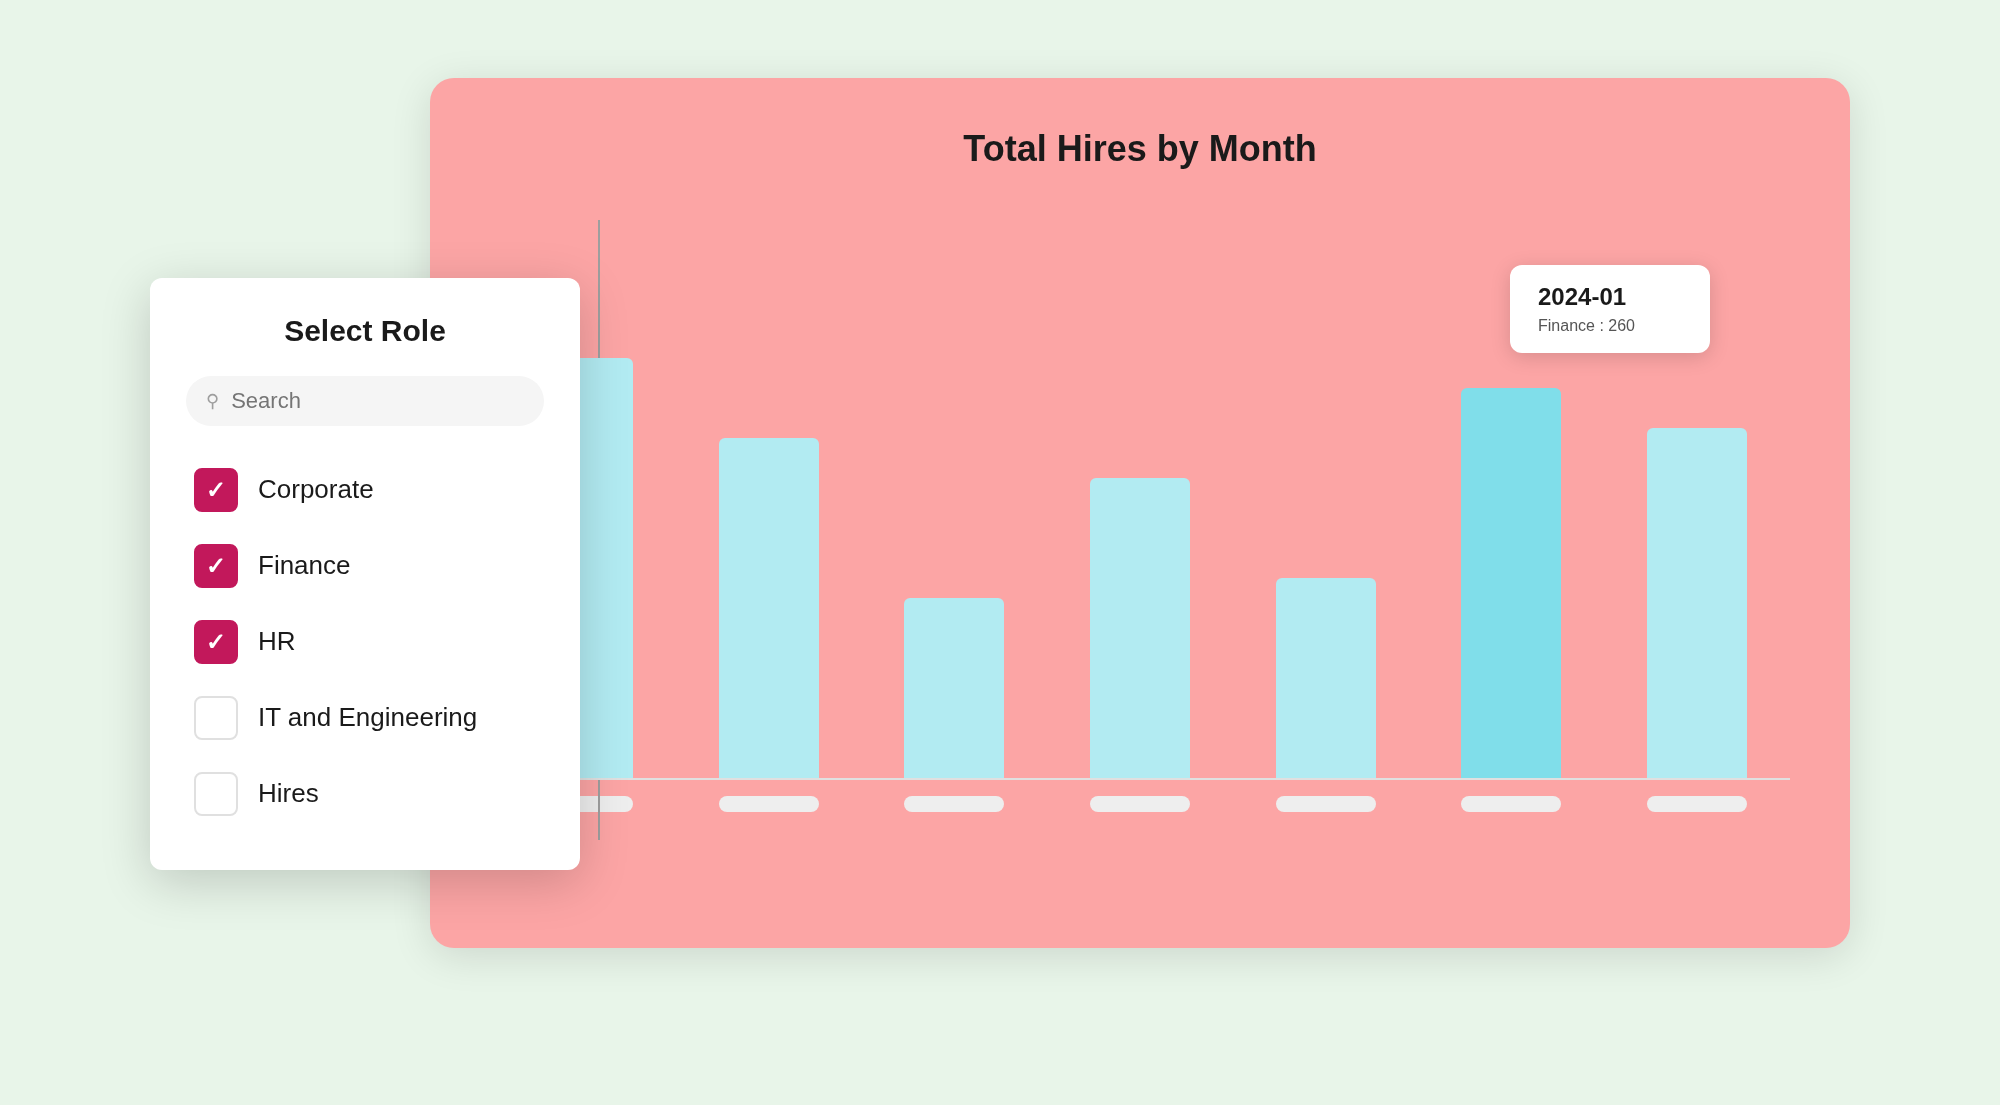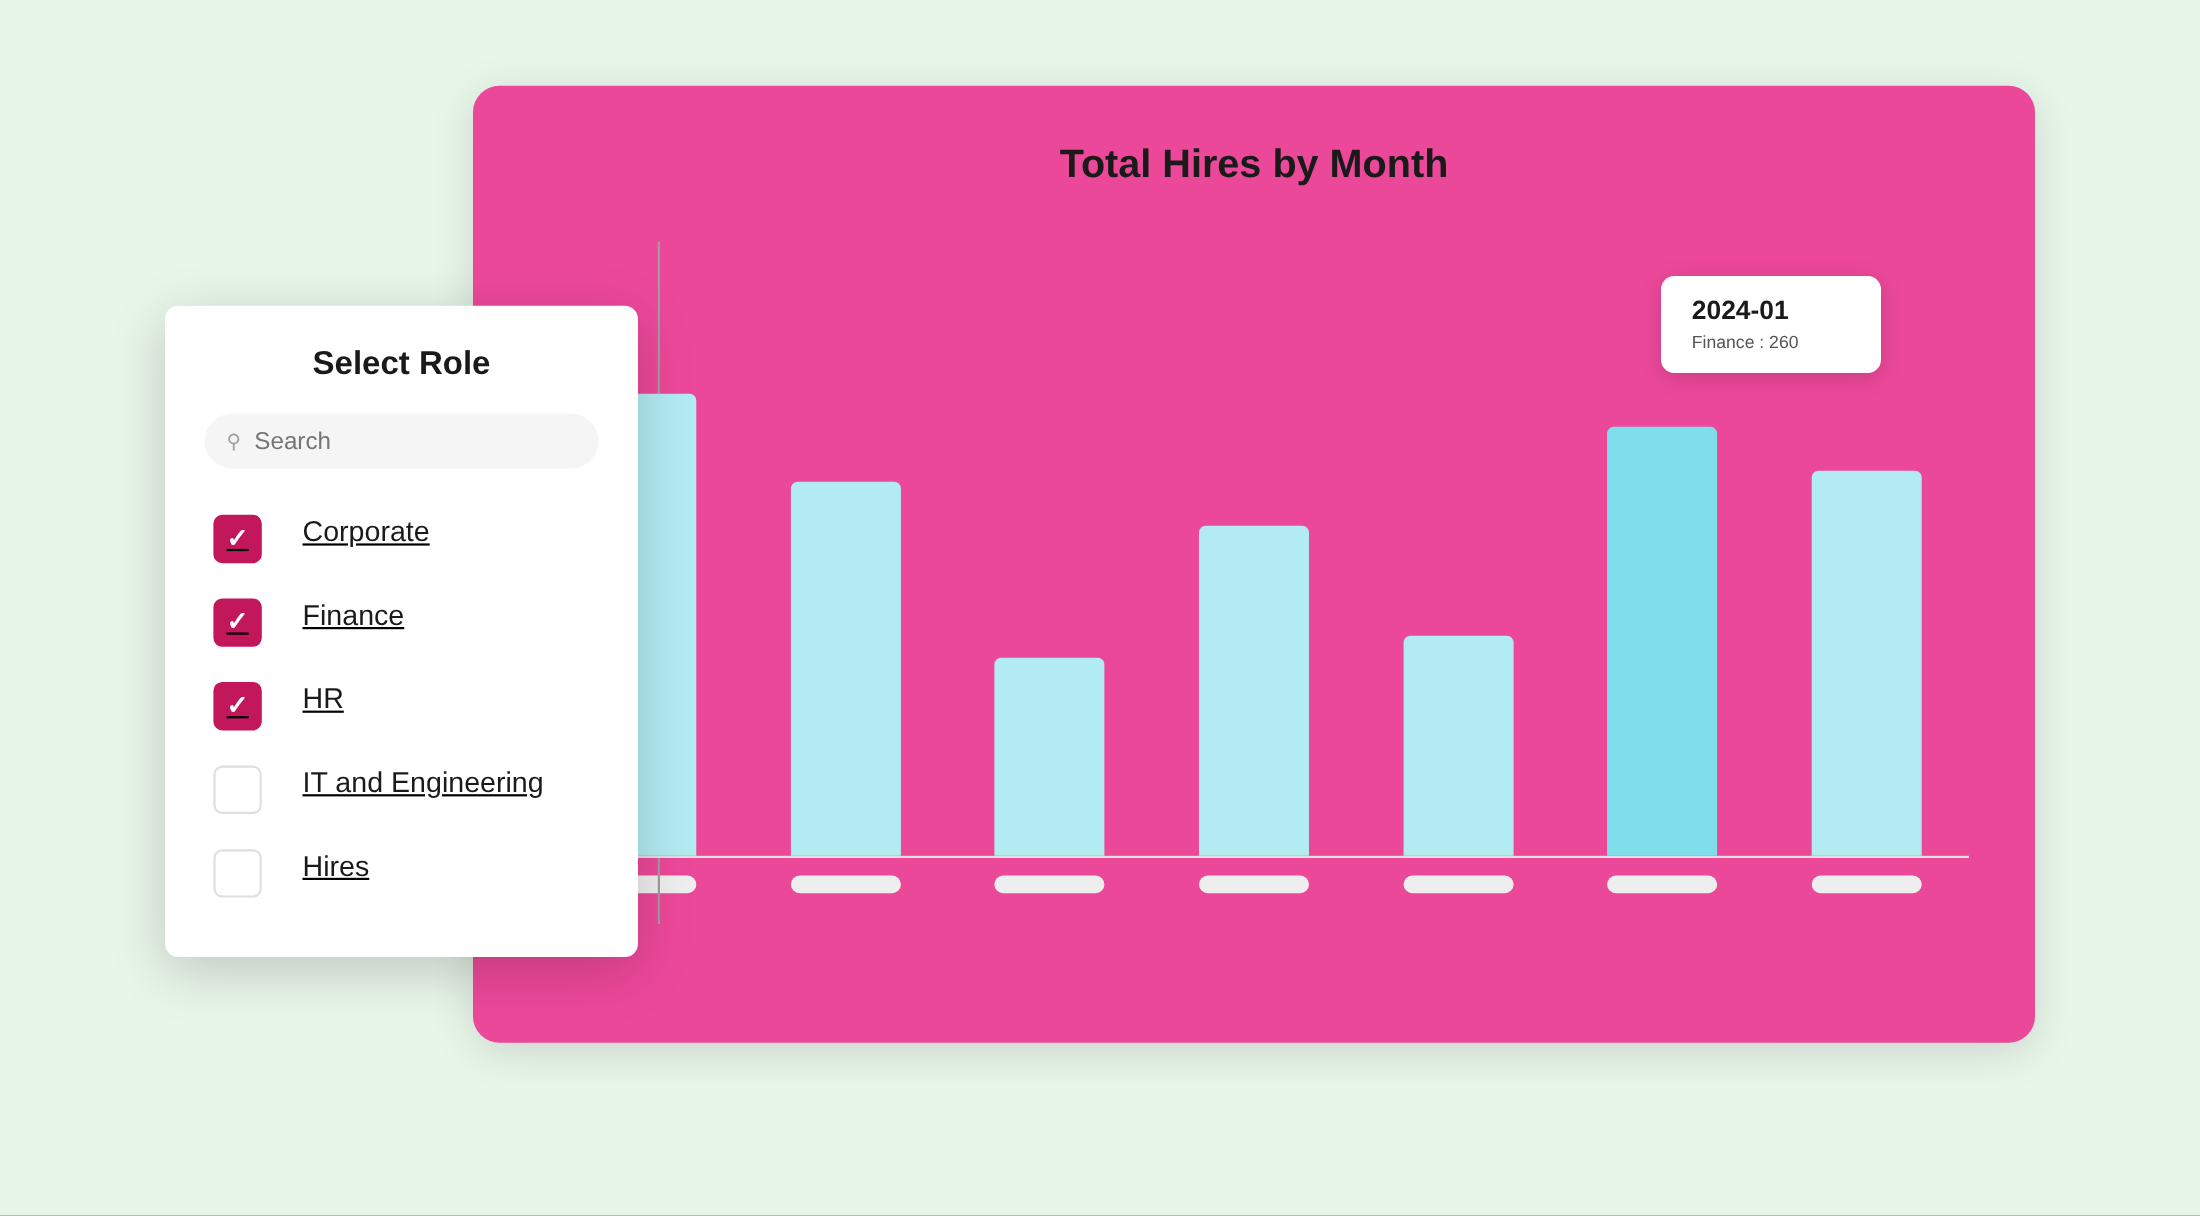--- a/index.html
+++ b/index.html
@@ -20,21 +20,21 @@
       height: 950px;
     }
 
     
     .chart-card {
       position: absolute;
       top: 0;
       right: 0;
       width: 1420px;
       height: 870px;
-      background: #ec4899;
+      background: #fca5a5;
       border-radius: 24px;
       box-shadow: 0 8px 40px rgba(0,0,0,0.12);
       padding: 50px 60px 60px 60px;
     }
 
     .chart-title {
       text-align: center;
       font-size: 36px;
       font-weight: 700;
       color: #1a1a1a;
@@ -80,21 +80,21 @@
       font-size: 20px;
       color: #bdbdbd;
       background: #eeeeee;
       border-radius: 20px;
       padding: 8px 0;
     }
 
     
     .tooltip {
       position: absolute;
-      top: 31px;
+      top: 45px;
       right: 80px;
       background: #ffffff;
       border-radius: 12px;
       box-shadow: 0 4px 20px rgba(0,0,0,0.15);
       padding: 18px 28px;
       min-width: 200px;
     }
 
     .tooltip-date {
       font-size: 24px;
@@ -164,24 +164,24 @@
     }
 
     .role-list {
       display: flex;
       flex-direction: column;
       gap: 4px;
     }
 
     .role-item {
       display: flex;
-      gap: 37px;
+      align-items: center;
+      gap: 20px;
       padding: 14px 8px;
       cursor: pointer;
-      text-decoration: underline;
     }
 
     .checkbox {
       width: 44px;
       height: 44px;
       border-radius: 8px;
       border: 2px solid #e0e0e0;
       display: flex;
       align-items: center;
       justify-content: center;

